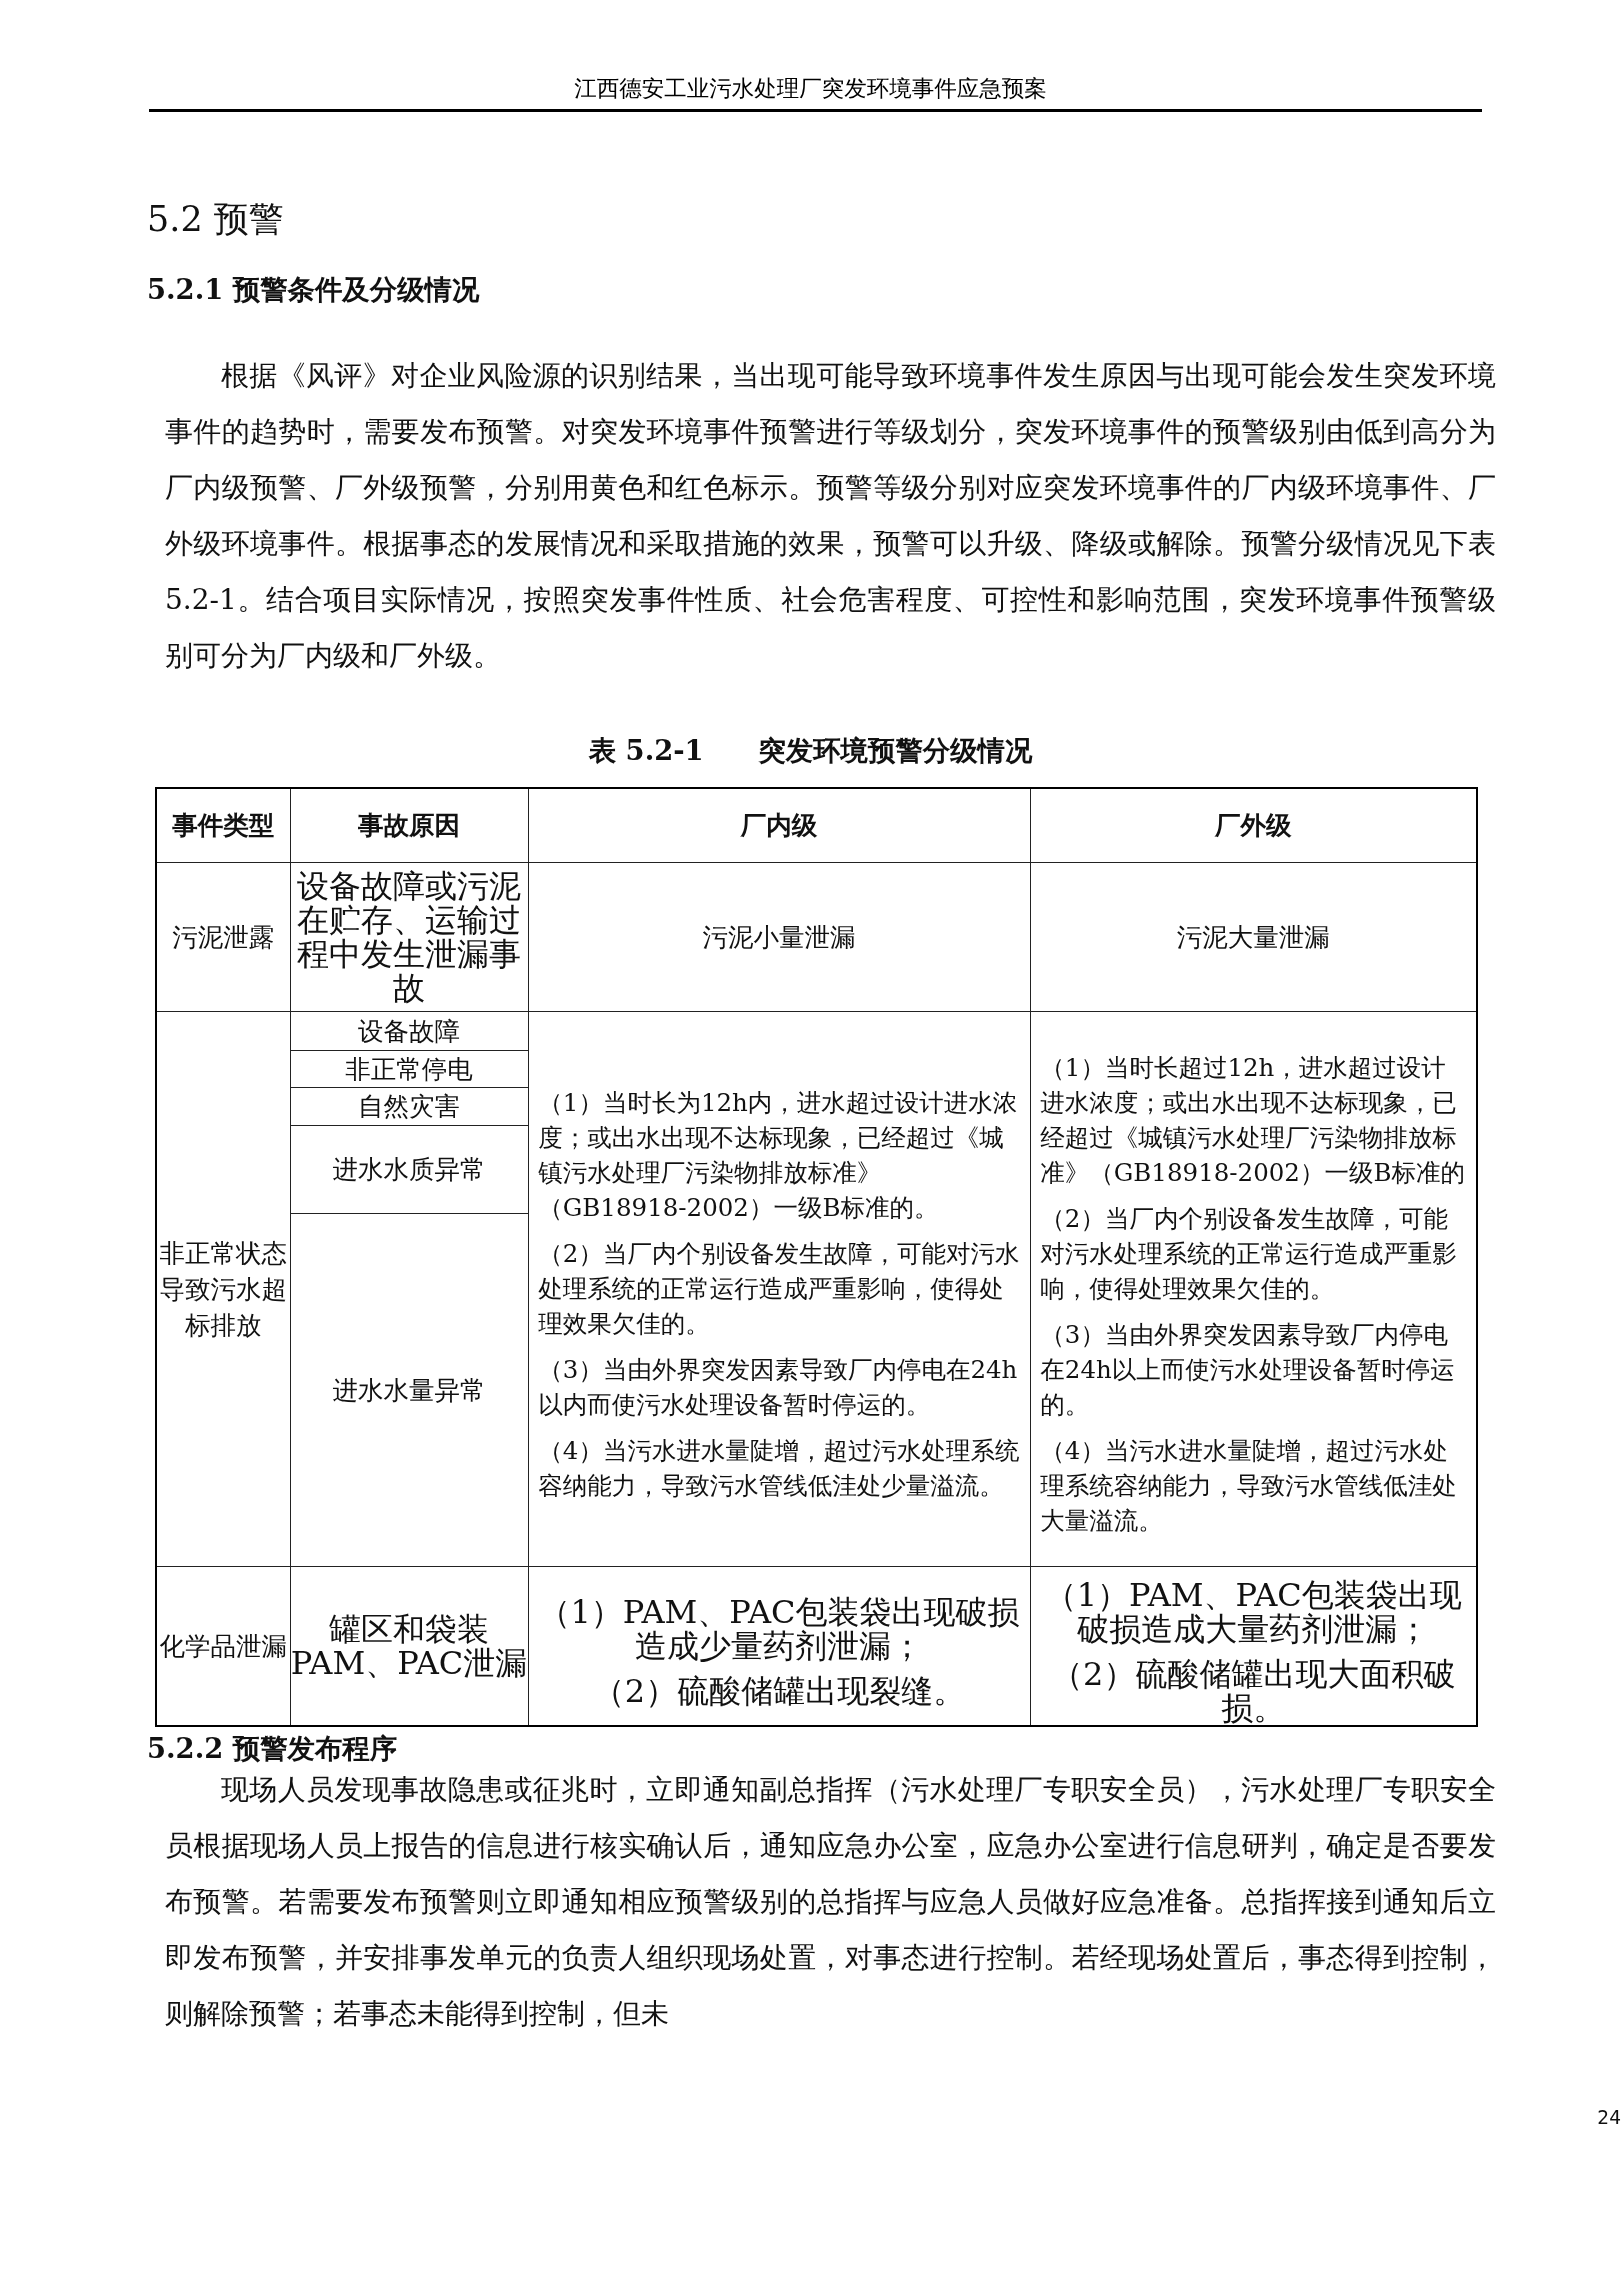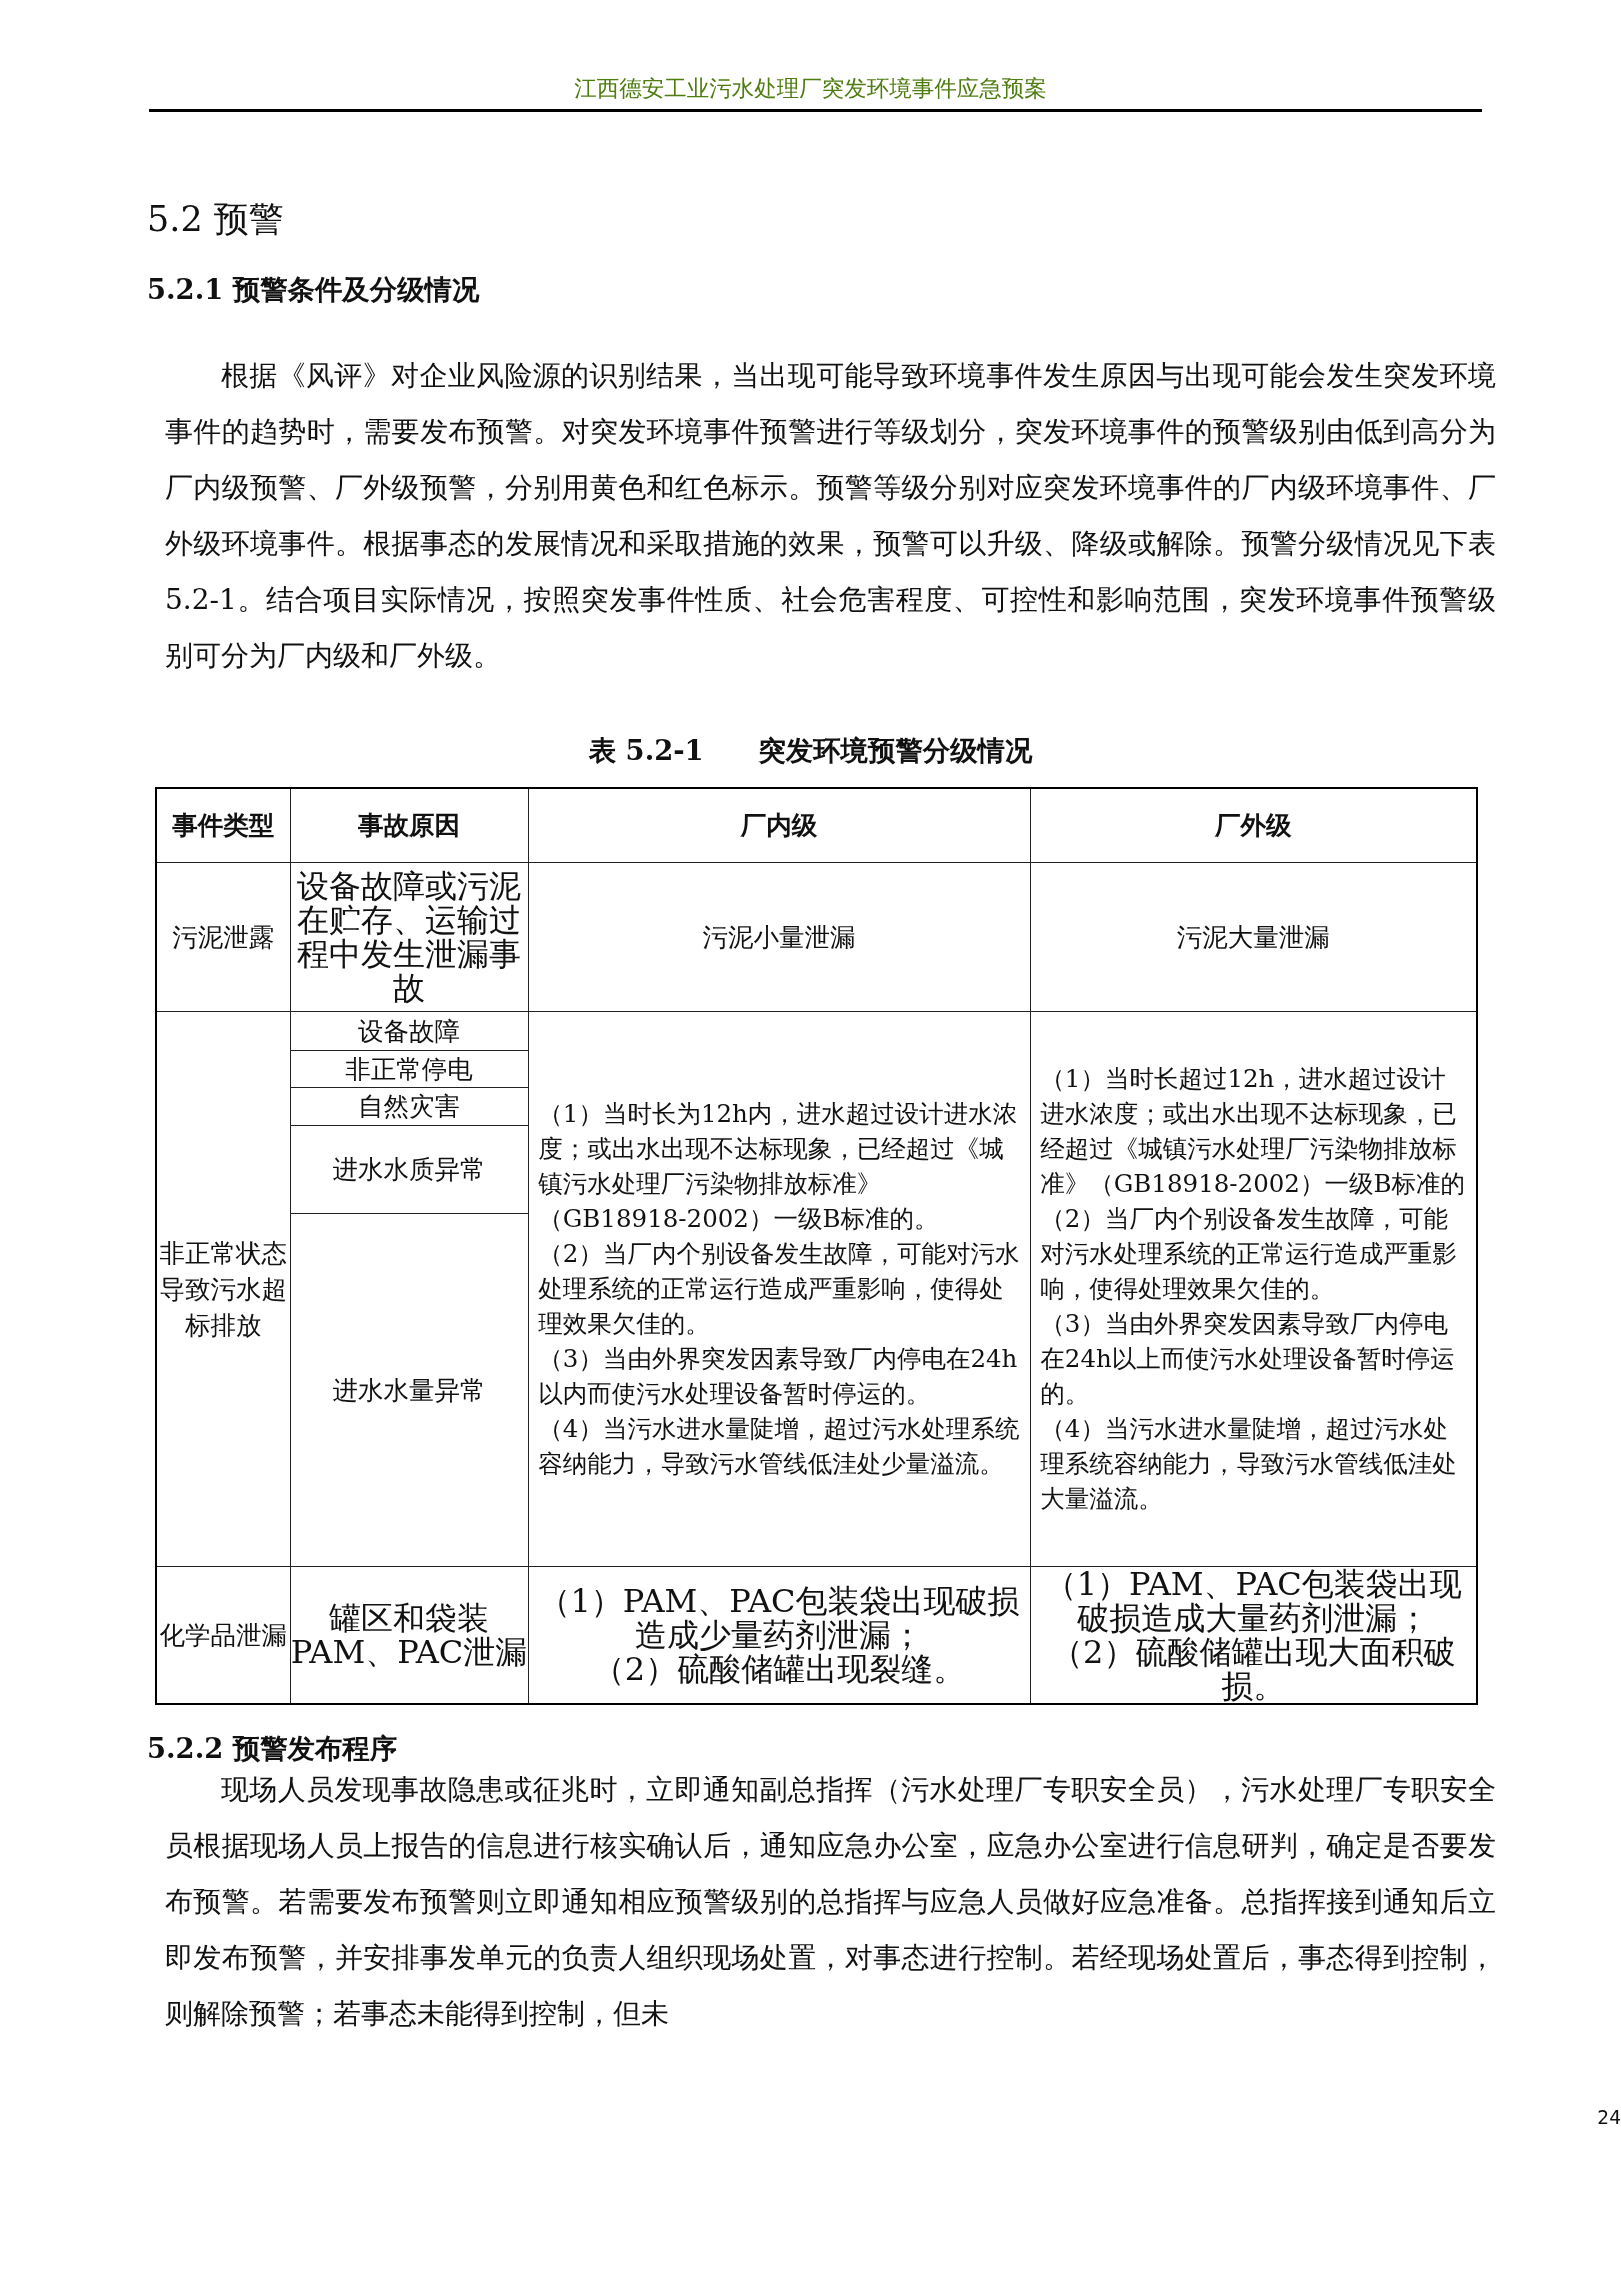--- a/index.html
+++ b/index.html
@@ -2,21 +2,21 @@
 <html><head>
 <meta charset="utf-8">
 <style>
   html, body { margin: 0; padding: 0; background: #ffffff; }
   body {
     width: 1621px; height: 2293px; position: relative; overflow: hidden;
     font-family: "DejaVu Serif", "Liberation Serif", serif; color: #111;
   }
   .header-title {
     position: absolute; left: 0; width: 1621px; top: 73px; text-align: center;
-    font-size: 22.5px; color: #4d7c0f;
+    font-size: 22.5px; color: #000000;
   }
   .header-rule {
     position: absolute; left: 149px; width: 1333px; top: 109px; height: 2.9px; background: #000;
   }
   .h2 {
     position: absolute; left: 147px; top: 196px; font-size: 35px; font-weight: normal;
   }
   .h3 {
     position: absolute; left: 147px; font-size: 27.4px; font-weight: bold;
   }
@@ -39,21 +39,21 @@
     border: 1.5px solid #222; padding: 0 0; text-align: center; vertical-align: middle;
     line-height: 36px; font-weight: normal;
   }
   table.grid th { font-weight: bold; font-size: 25.5px; }
   table.grid td.left { text-align: left; line-height: 35px; font-size: 24.5px; padding: 3.9px 9.8px; }
   table.grid td.tight { line-height: 34px; font-size: 32px; }
   .page-num {
     position: absolute; left: 0; width: 1621px; top: 2107px; text-align: right;
     font-family: "DejaVu Sans", sans-serif; font-size: 18.6px;
   }
-  .line { display: block; }
+  .line { display: block; margin-top: 11px; }
 </style>
 </head>
 <body>
 
 <div class="header-title">江西德安工业污水处理厂突发环境事件应急预案</div>
 <div class="header-rule"></div>
 
 <div class="h2">5.2 预警</div>
 
 <div class="h3" style="top:272px;">5.2.1 预警条件及分级情况</div>

